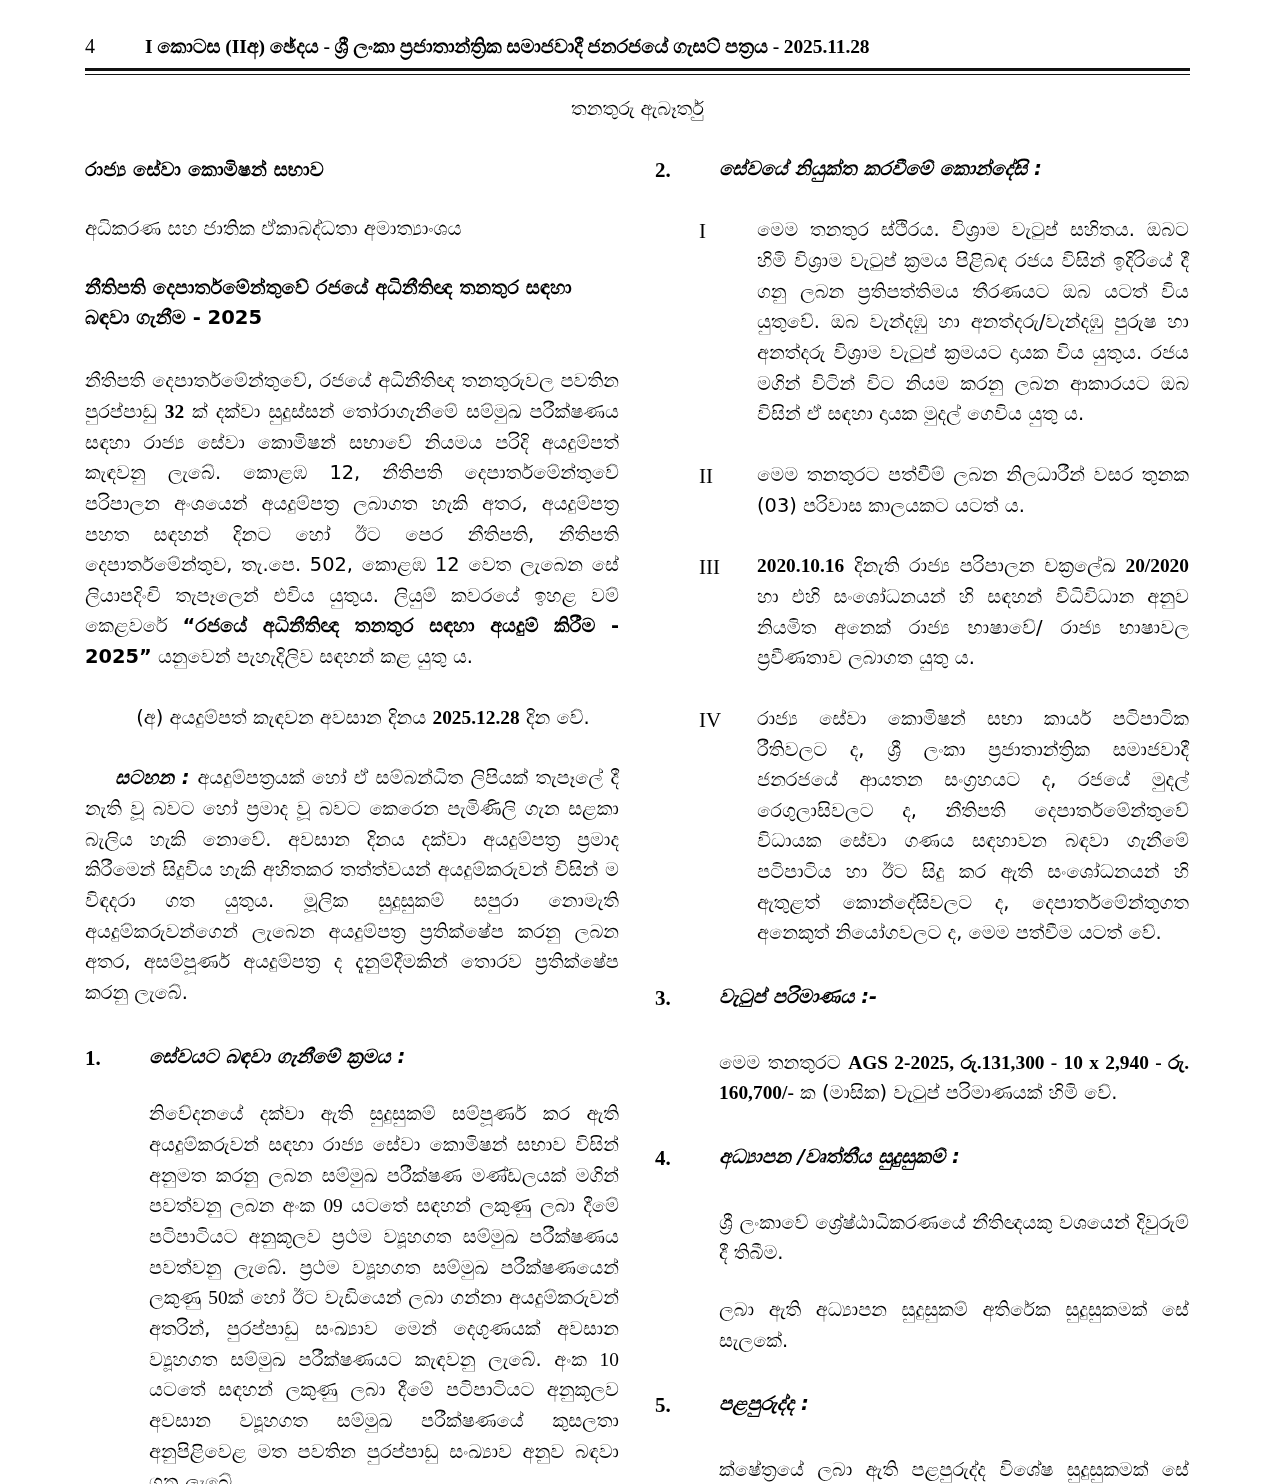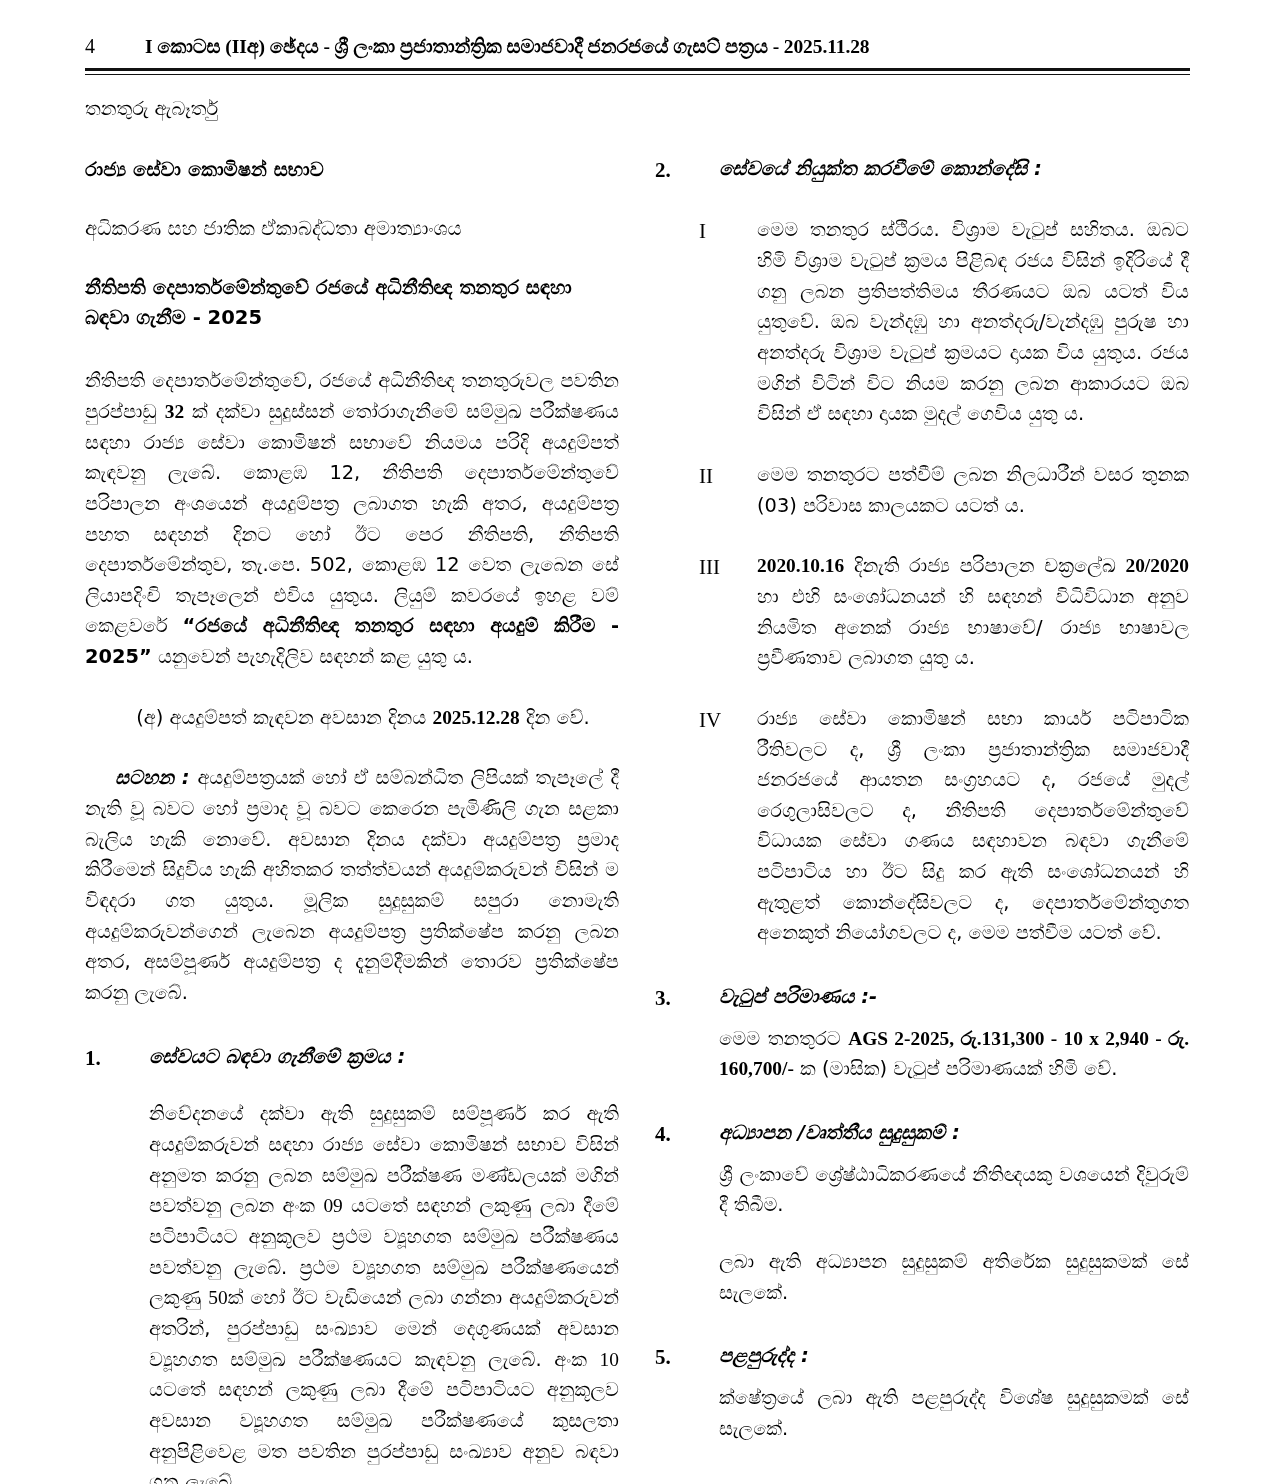--- a/index.html
+++ b/index.html
@@ -56,21 +56,21 @@
     width: 1105px;
     margin-top: 4px;
     border-top: 3px solid #111;
     border-bottom: 1px solid #111;
     height: 3px;
     box-sizing: content-box;
   }
 
   
   .page-title {
-    text-align: left;
+    text-align: center;
     font-family: "DejaVu Sans", sans-serif;
     font-size: 31px;
     font-weight: 400;
     line-height: 1.2;
     margin-top: 19px;
     margin-bottom: 0;
   }
 
   
   .columns {
@@ -139,21 +139,21 @@
     font-weight: bold;
     font-size: 19.6px;
     line-height: 1.46;
   }
 
   
   .sec-body {
     margin-top: 26px;
     padding-left: 64px;
   }
-  .sec-body.tight { margin-top: 10px; }
+  .sec-body.tight { margin-top: 34px; }
 
   
   .roman {
     display: flex;
     margin-top: 30px;
     padding-left: 44px;
   }
   .roman-num {
     flex: 0 0 58px;
     font-family: "Liberation Serif", "DejaVu Serif", serif;

